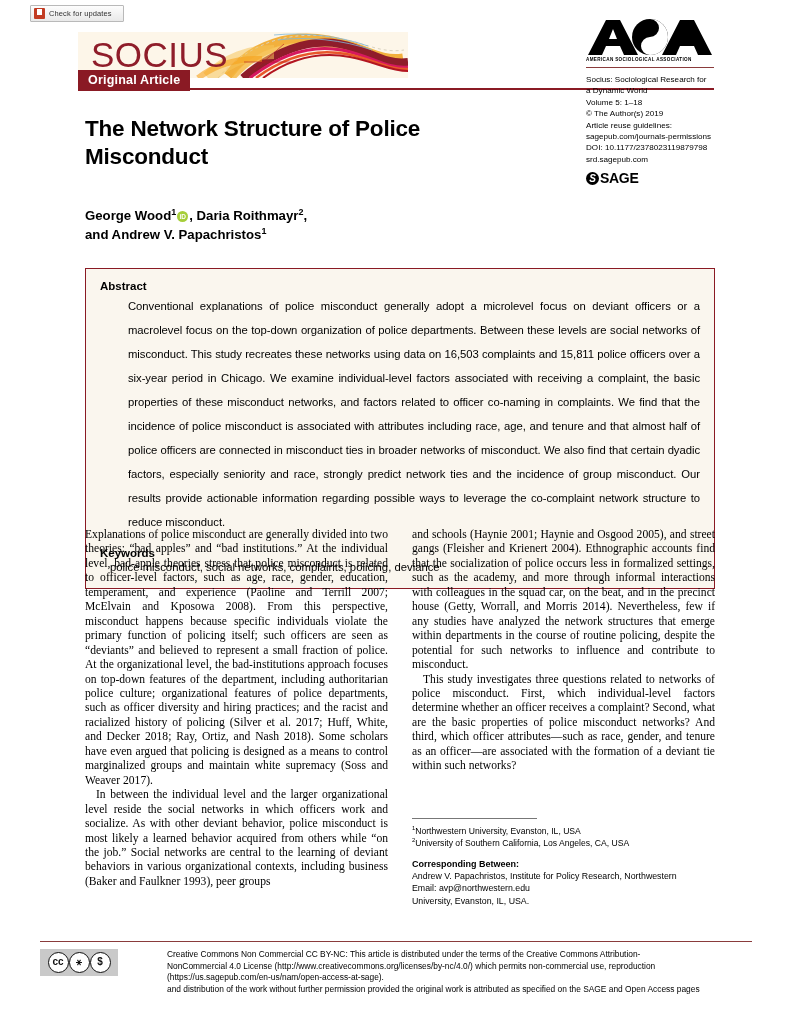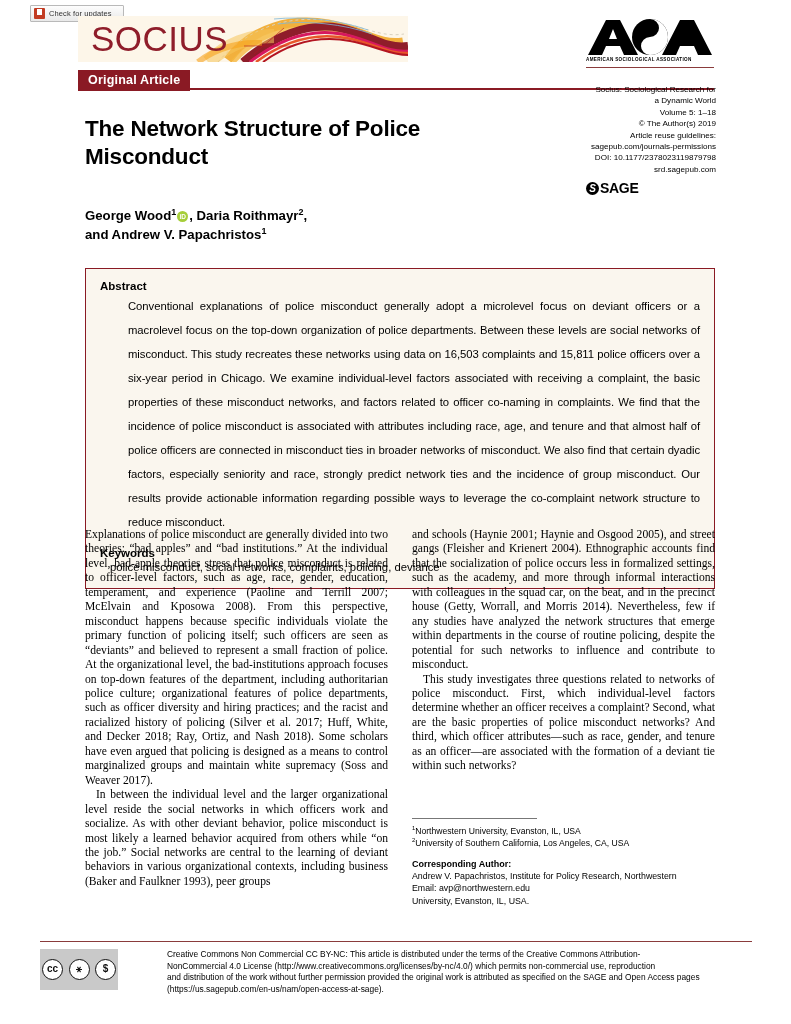--- a/index.html
+++ b/index.html
@@ -52,21 +52,21 @@
     font-size: 7.5px;
     color: #333;
     letter-spacing: .1px;
     white-space: nowrap;
   }
 
   
   .masthead {
     position: absolute;
     left: 78px;
-    top: 16px;
+    top: 32px;
     width: 330px;
     height: 46px;
     background: #fdf6e9;
     overflow: hidden;
   }
   .masthead svg { position: absolute; inset: 0; }
   .socius-word {
     position: absolute;
     left: 13px;
     top: 5px;
@@ -128,22 +128,21 @@
     margin-top: 5px;
     width: 128px;
     height: 1px;
     background: #8a3b3b;
   }
   .journal-meta {
     font-family: "Liberation Sans", sans-serif;
     font-size: 8.1px;
     line-height: 11.4px;
     color: #000;
-    margin-top: 16px;
-    text-align: right;
+    margin-top: 6px;
   }
   .sage-logo {
     margin-top: 5px;
     font-family: "Liberation Sans", sans-serif;
     font-weight: bold;
     font-size: 14px;
     letter-spacing: -.3px;
     display: flex;
     align-items: center;
   }
@@ -304,25 +303,25 @@
     position: absolute;
     left: 40px;
     top: 949px;
     width: 712px;
     display: flex;
     gap: 9px;
   }
   .cc-badge {
     flex: 0 0 auto;
     width: 78px;
-    height: 41px;
+    height: 27px;
     background: #c9c9c9;
     display: flex;
     align-items: center;
-    justify-content: space-between;
+    justify-content: center;
     padding: 8px 2px;
     box-sizing: border-box;
   }
   .cc-circle {
     width: 19px; height: 19px;
     border-radius: 50%;
     border: 1.6px solid #111;
     background: #fff;
     color: #111;
     font-family: "Liberation Sans", sans-serif;
@@ -423,34 +422,34 @@
   <div class="col">
     <p class="first">and schools (Haynie 2001; Haynie and Osgood 2005), and street gangs (Fleisher and Krienert 2004). Ethnographic accounts find that the socialization of police occurs less in formalized settings, such as the academy, and more through informal interactions with colleagues in the squad car, on the beat, and in the precinct house (Getty, Worrall, and Morris 2014). Nevertheless, few if any studies have analyzed the network structures that emerge within departments in the course of routine policing, despite the potential for such networks to influence and contribute to misconduct.</p>
     <p>This study investigates three questions related to networks of police misconduct. First, which individual-level factors determine whether an officer receives a complaint? Second, what are the basic properties of police misconduct networks? And third, which officer attributes—such as race, gender, and tenure as an officer—are associated with the formation of a deviant tie within such networks?</p>
   </div>
 </div>
 
 <div class="footnote">
   <div class="fn-rule"></div>
   <div class="fn-affil"><sup>1</sup><span>Northwestern University, Evanston, IL, USA</span></div>
   <div class="fn-affil"><sup>2</sup><span>University of Southern California, Los Angeles, CA, USA</span></div>
-  <div class="fn-corr-head">Corresponding Author:</div>
+  <div class="fn-corr-head">Corresponding Between:</div>
   <div class="fn-corr">
     <div>Andrew V. Papachristos, Institute for Policy Research, Northwestern</div>
     <div>Email: avp@northwestern.edu</div>
     <div>University, Evanston, IL, USA.</div>
   </div>
 </div>
 
 <div class="cc-rule"></div>
 <div class="cc-footer">
   <div class="cc-badge">
     <span class="cc-circle">cc</span>
     <span class="cc-circle">⚹</span>
     <span class="cc-circle">$</span>
   </div>
   <div class="cc-text">
     <span class="wrapline">Creative Commons Non Commercial CC BY-NC: This article is distributed under the terms of the Creative Commons Attribution-</span>
     <span class="wrapline">NonCommercial 4.0 License (http://www.creativecommons.org/licenses/by-nc/4.0/) which permits non-commercial use, reproduction</span>
+    <span class="wrapline">(https://us.sagepub.com/en-us/nam/open-access-at-sage).</span>
     <span class="wrapline">and distribution of the work without further permission provided the original work is attributed as specified on the SAGE and Open Access pages</span>
-    <span class="wrapline">(https://us.sagepub.com/en-us/nam/open-access-at-sage).</span>
   </div>
 </div>
 
 </body></html>

